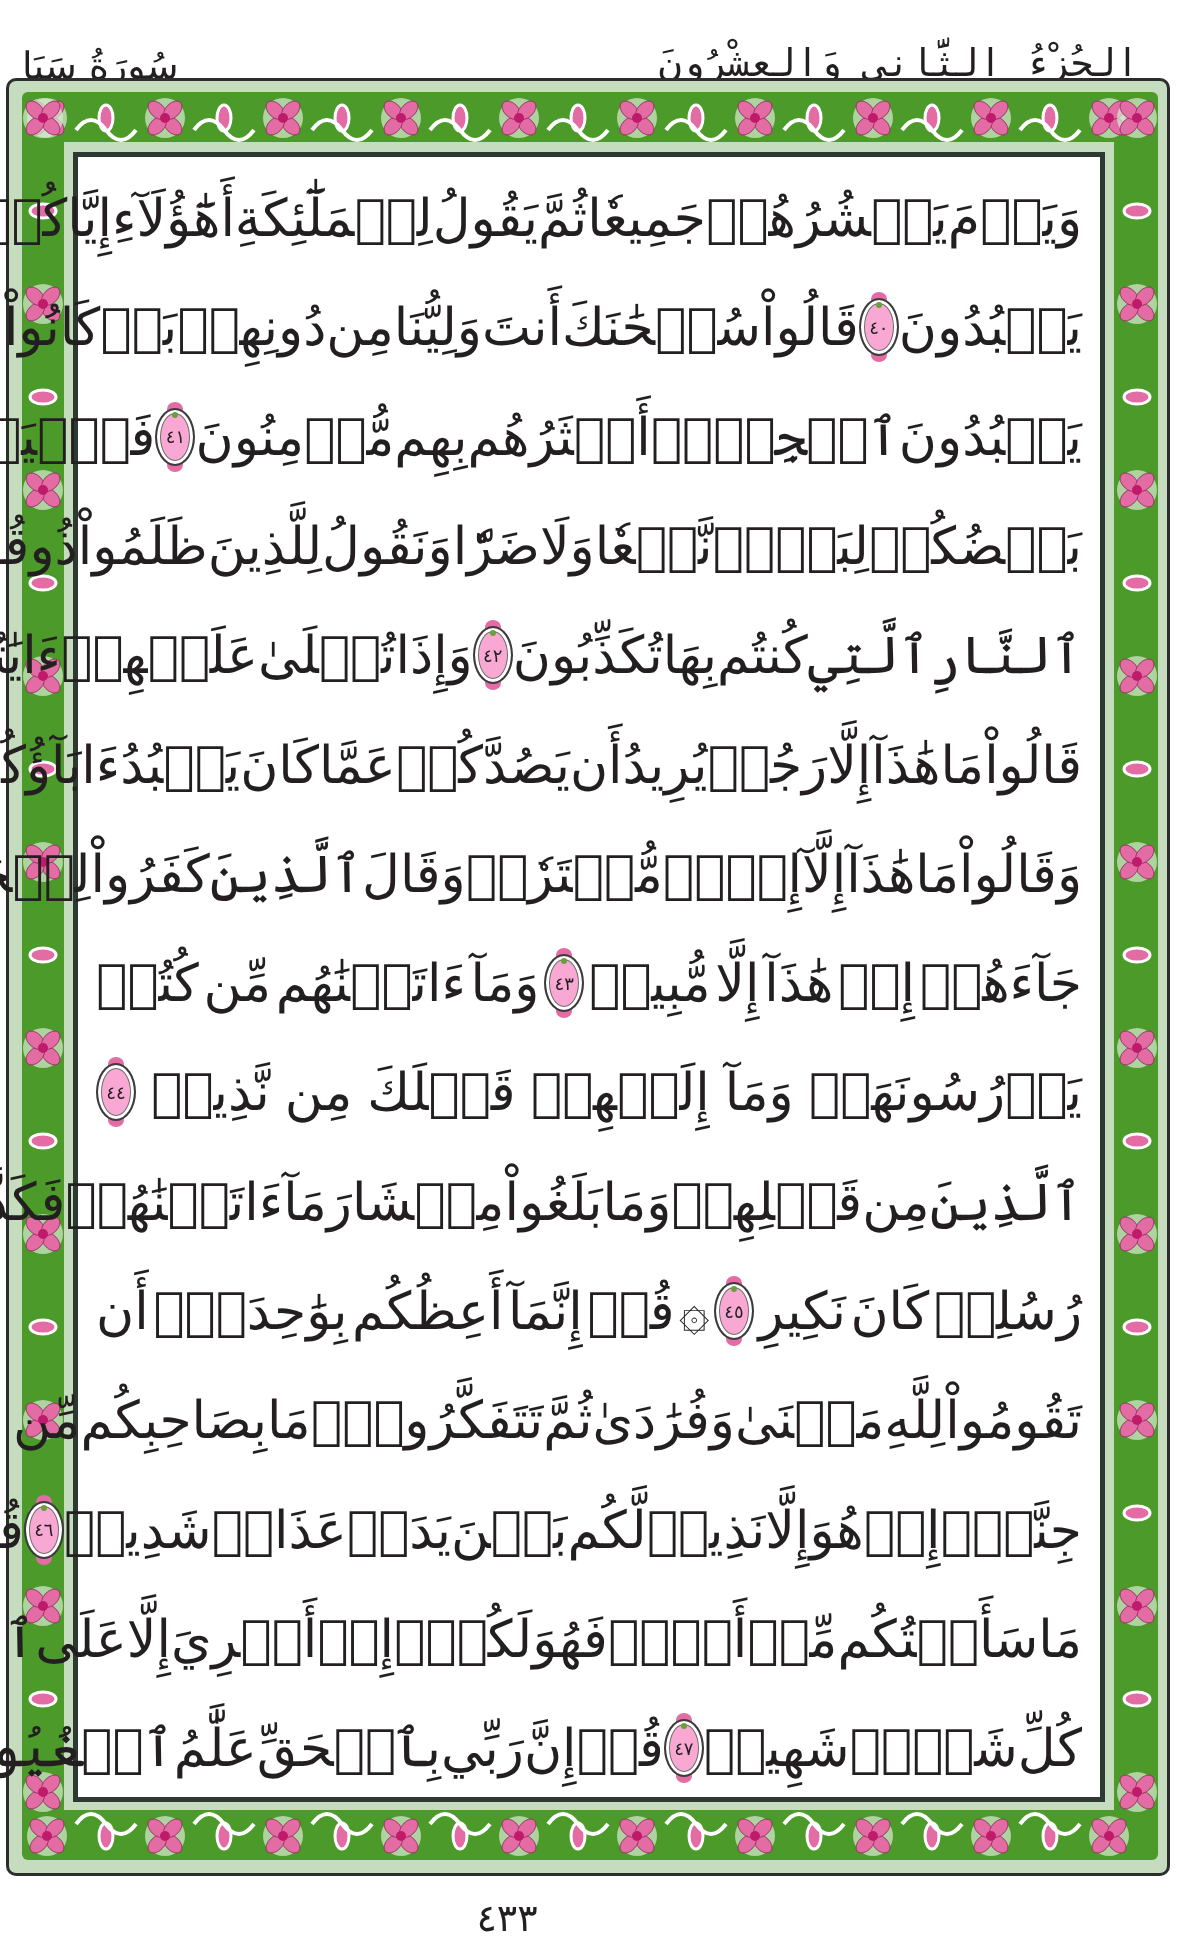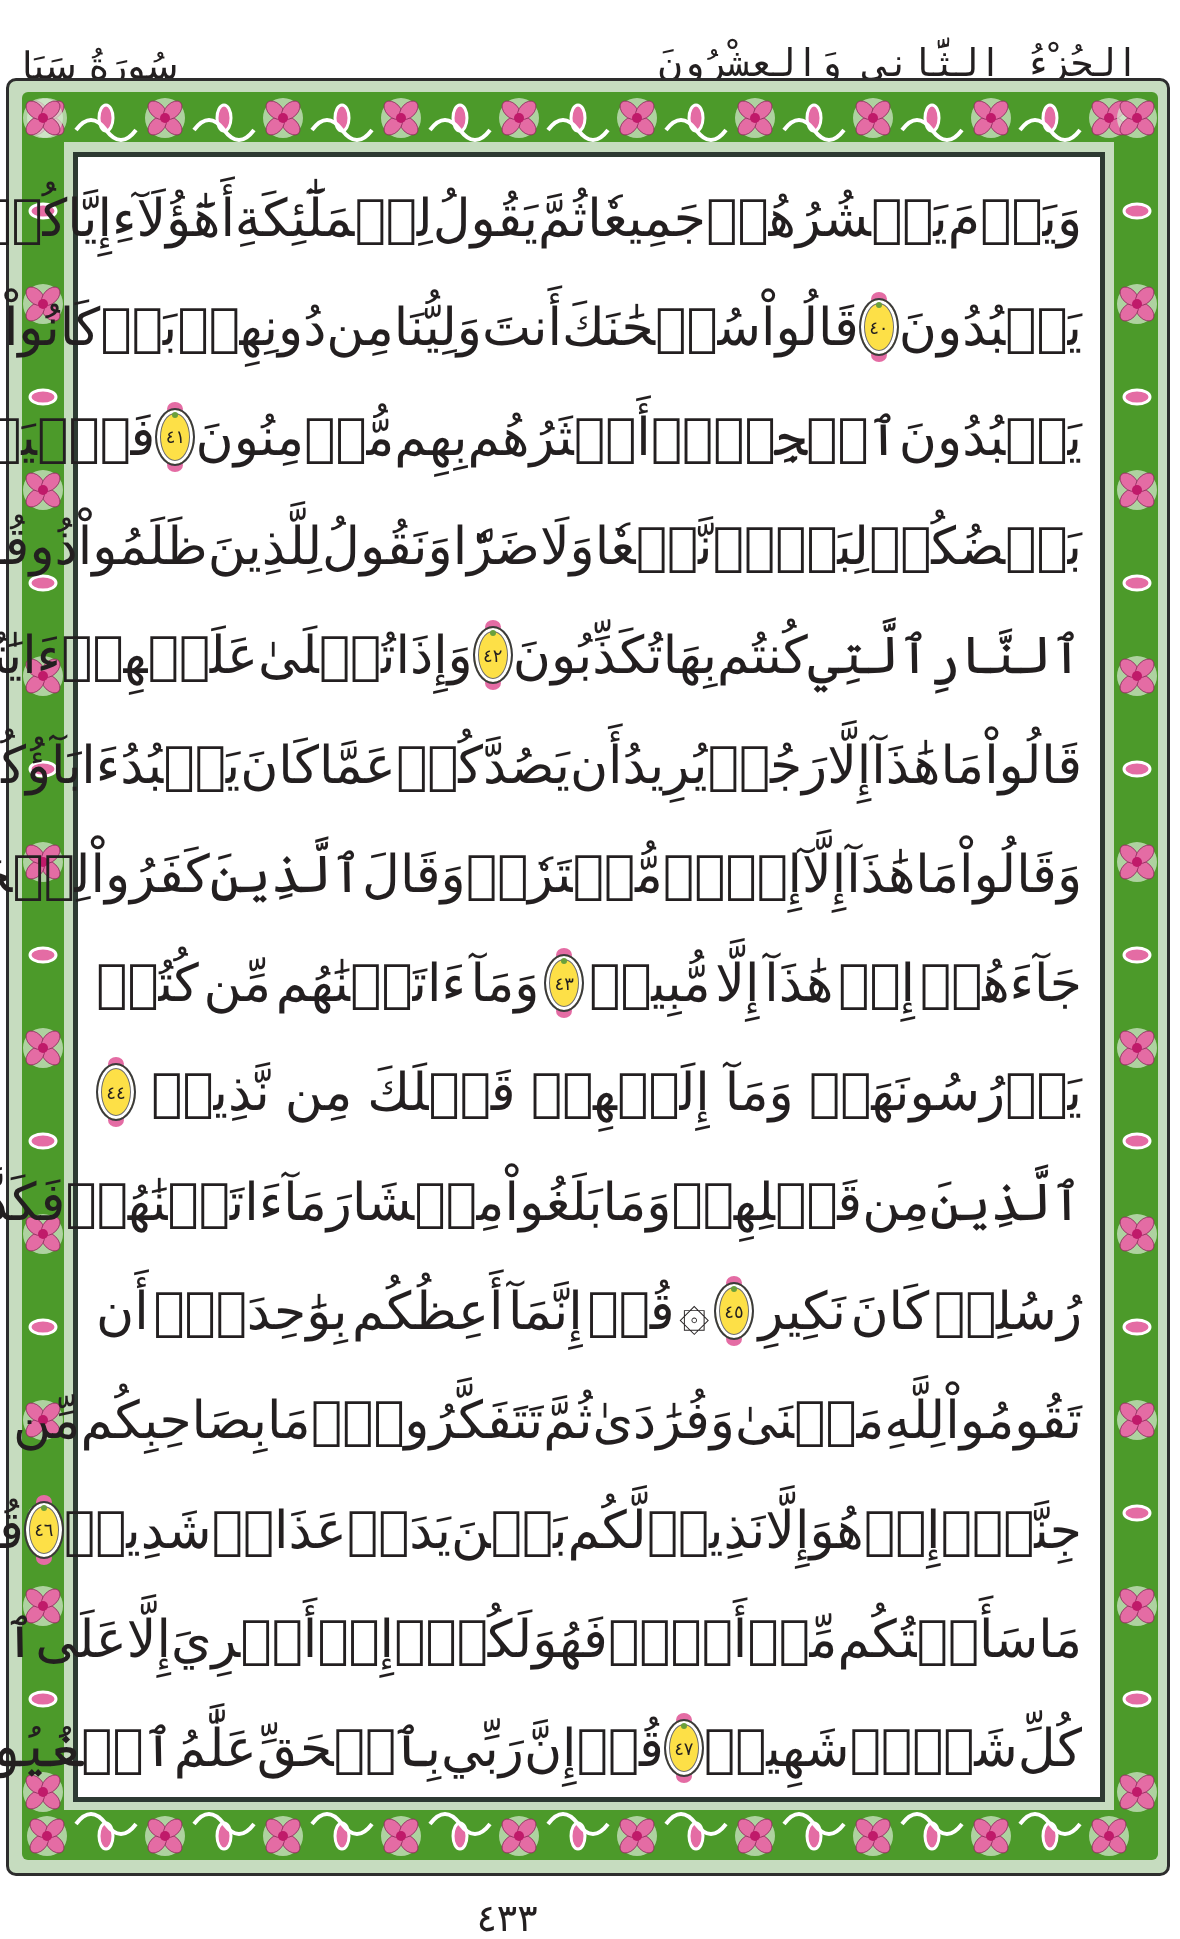--- a/index.html
+++ b/index.html
@@ -20,21 +20,21 @@
   .page-area { position:absolute; left:78px; top:157px; width:1022px; height:1640px; background:#ffffff; }
 
   .lines { position:absolute; left:0; top:0; width:100%; height:100%; direction:rtl; }
   .line { position:absolute; left:18px; right:18px; height:106px; display:flex; flex-direction:row;
           justify-content:space-between; align-items:center; direction:rtl; font-size:52px; white-space:nowrap; }
   .word { display:inline-block; }
   .marker { display:inline-flex; align-items:center; justify-content:center; width:40px; height:70px; position:relative; flex:0 0 auto; }
   .marker .petal-top, .marker .petal-bot { position:absolute; left:12px; width:16px; height:14px; background:#e46ca4; border-radius:50%; }
   .marker .petal-top { top:0; }
   .marker .petal-bot { bottom:0; }
-  .marker .oval { position:relative; width:36px; height:54px; border-radius:50%; background:#fde047;
+  .marker .oval { position:relative; width:36px; height:54px; border-radius:50%; background:#f9a8d4;
      border:2px solid #3b3b3b; box-shadow: inset 0 0 0 3px #ffffff, inset 0 0 0 4px #6d6d6d;
      display:flex; align-items:center; justify-content:center; font-size:18px; color:#231f20; font-family:"DejaVu Sans", sans-serif; }
   .marker .dot { position:absolute; top:10px; left:17px; width:6px; height:6px; border-radius:50%; background:#6aa03c; z-index:2; }
 
   .page-number { position:absolute; top:1896px; left:0; width:1014px; text-align:center; font-size:38px; color:#231f20; direction:rtl; }
 </style>
 </head>
 <body>
 
 <div class="header header-juz">الجُزْءُ الثَّانِي وَالعِشْرُونَ</div>

